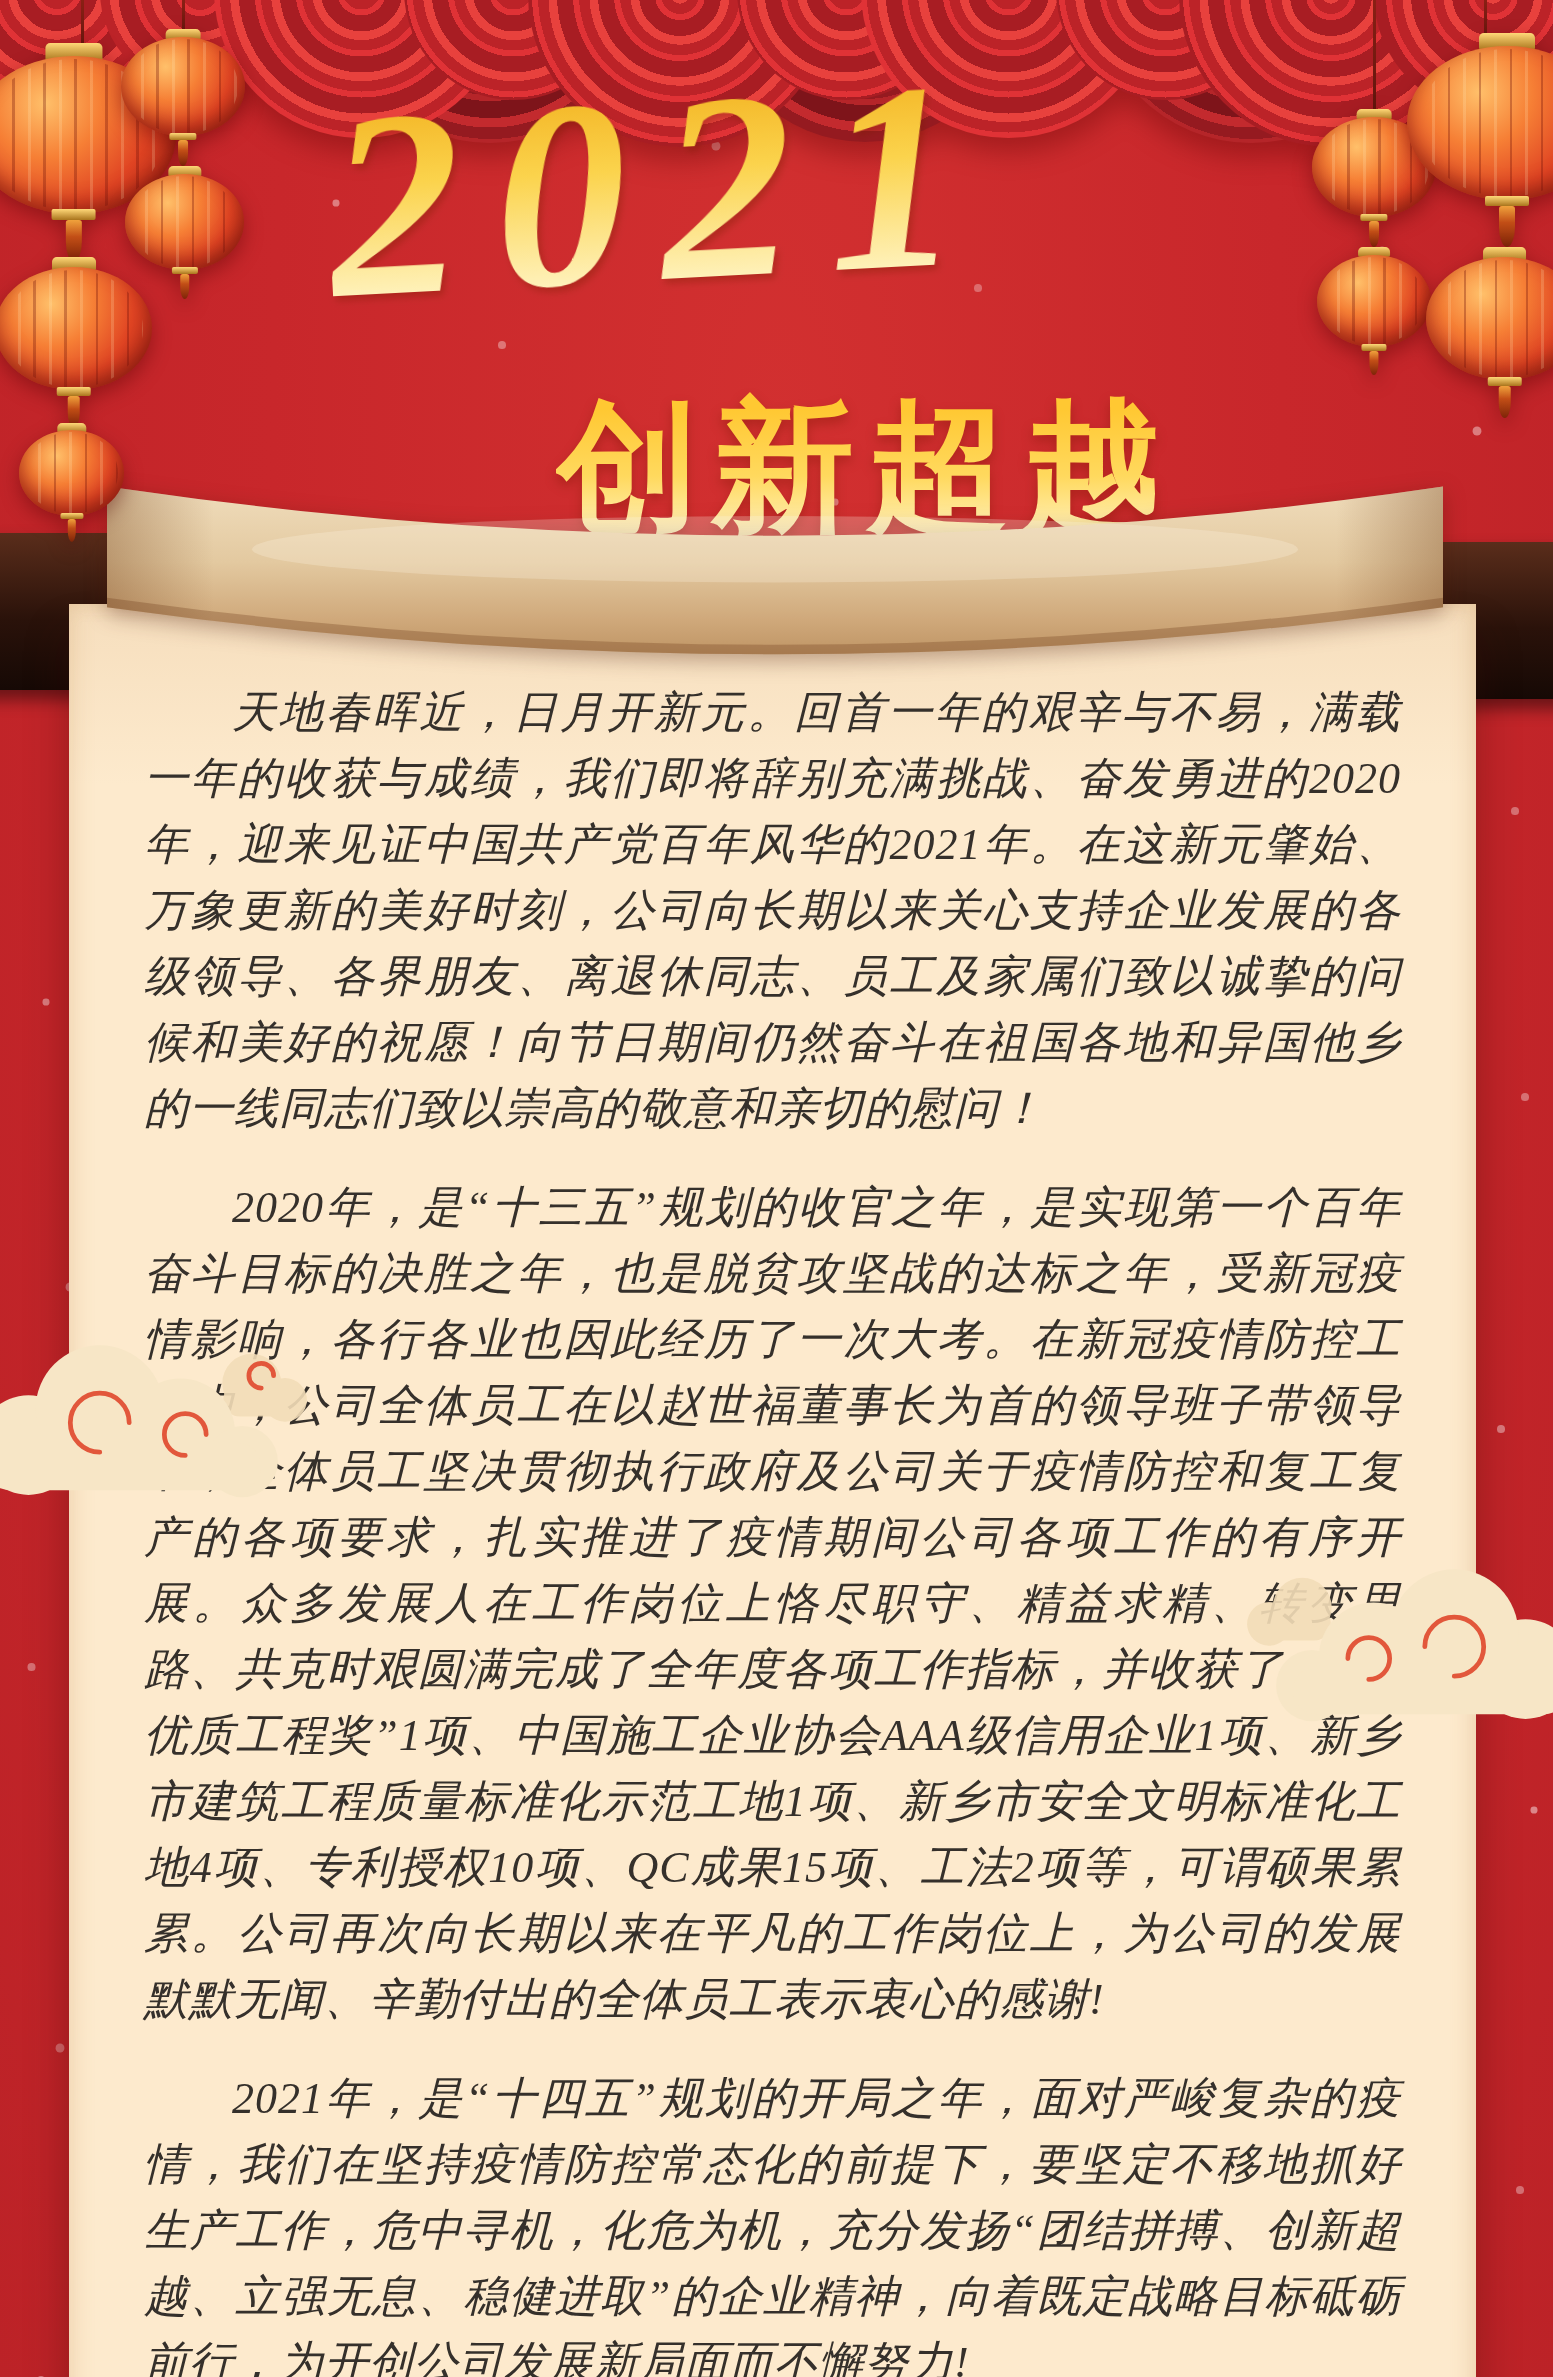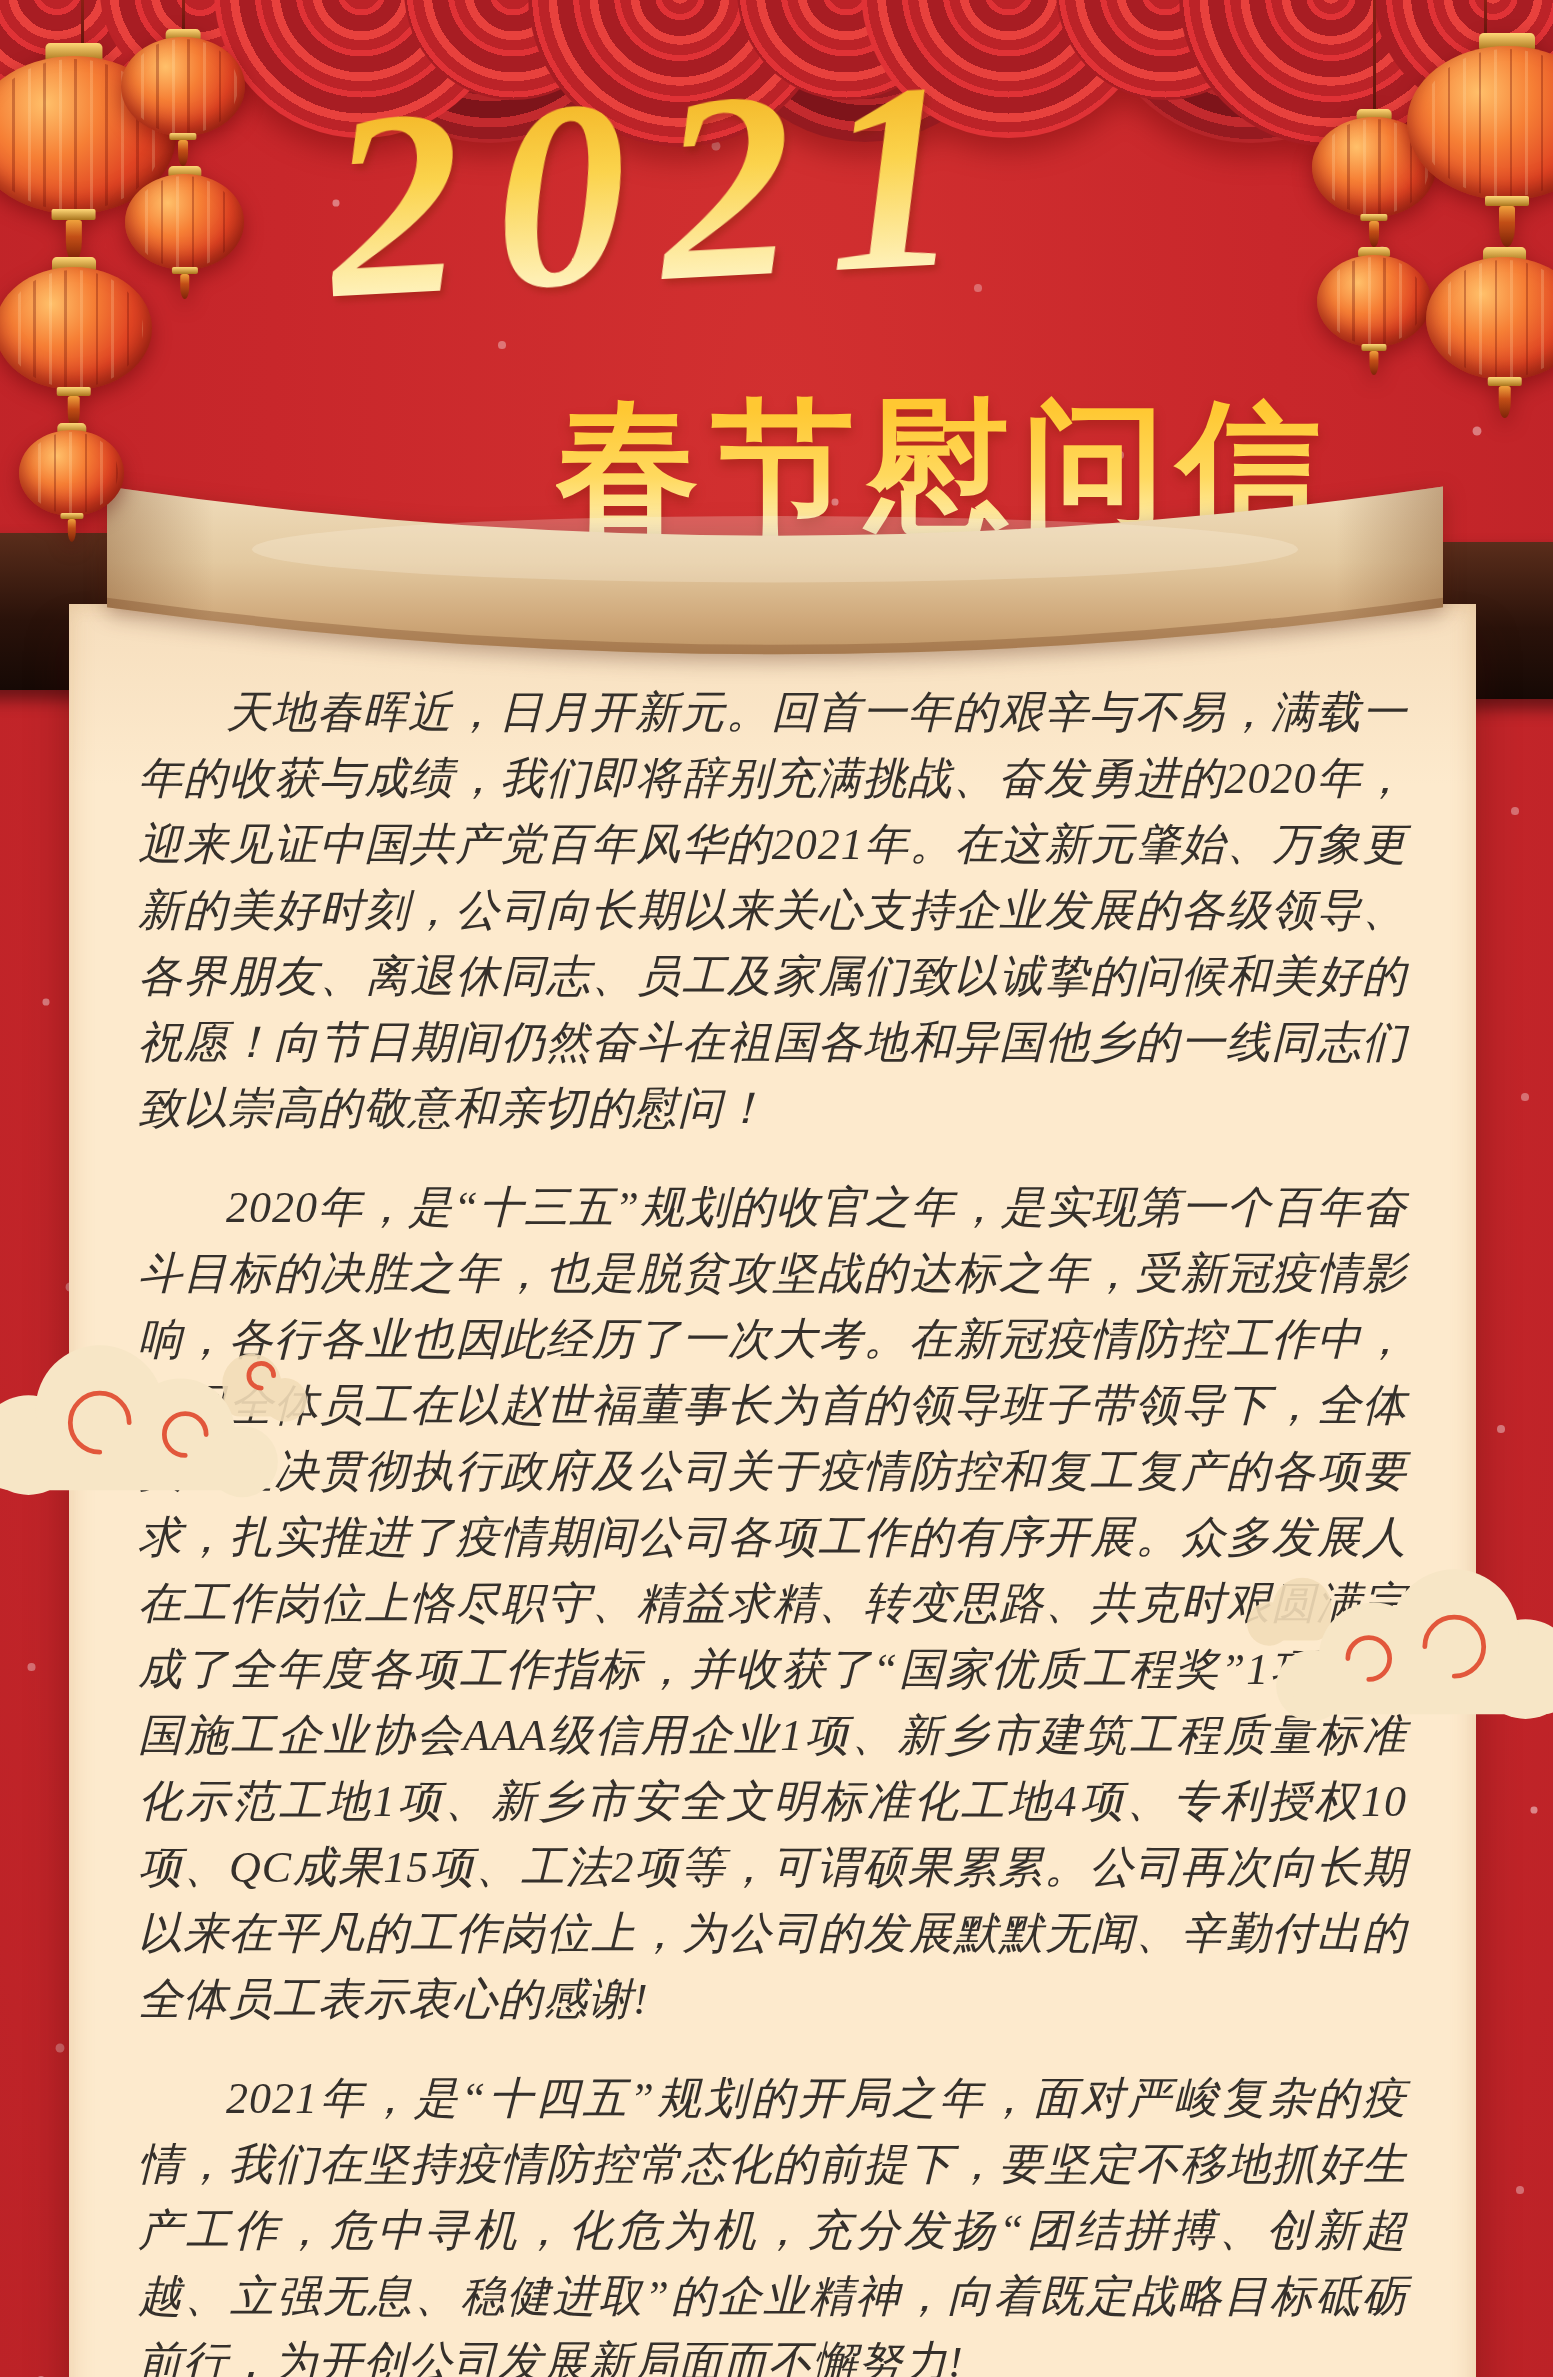--- a/index.html
+++ b/index.html
@@ -74,21 +74,21 @@
     background:linear-gradient(#f6debd,#fdeacd 9%,#fdeacd 93%,#f6e0bf);
     border-radius:0 0 28.5px 28.5px;
     box-shadow:0 12.4px 0 -1.9px rgba(124,74,40,.55), 0 33px 43px rgba(60,10,5,.35),
                inset -8.6px 0 19px rgba(180,120,60,.14), inset 8.6px 0 19px rgba(180,120,60,.12);}
   .roll{position:absolute;left:107px;top:478px;width:1336px;height:247px;z-index:6;
     filter:drop-shadow(0 6.7px 10.5px rgba(70,20,5,.35));}
   
   .letter{position:absolute;left:67px;right:67px;top:76px;z-index:5;
     color:#35302b;font-size:44px;line-height:66px;font-style:italic;
     text-align:justify;text-justify:inter-ideograph;letter-spacing:1px;}
-  .letter p{margin:0 2px 33px;text-indent:2em;font-family:Liberation Serif, serif;}
+  .letter p{margin:0 8px 33px;text-indent:2em;font-family:Liberation Serif, serif;}
   
   .sidecloud{position:absolute;z-index:8;}
 </style>
 </head>
 <body>
 
 <div class="poster">
 
   <div class="snowA"></div>
   <div class="snowB"></div>
@@ -165,21 +165,21 @@
       <i class="tas"></i>
     </div>
   <div class="lantern" style="left:1426px;top:247px;width:157px;height:171px;">
     <i class="cap"></i>
       <i class="bod"></i>
       <i class="base"></i>
       <i class="tas"></i>
     </div>
 
   <h1 class="year">2021</h1>
-  <h2 class="title">春节慰问信</h2>
+  <h2 class="title">创新超越</h2>
 
   <div class="rod left"></div>
   <div class="rod right"></div>
 
   <div class="paper">
     <div class="letter">
       <p>天地春晖近，日月开新元。回首一年的艰辛与不易，满载一年的收获与成绩，我们即将辞别充满挑战、奋发勇进的2020年，迎来见证中国共产党百年风华的2021年。在这新元肇始、万象更新的美好时刻，公司向长期以来关心支持企业发展的各级领导、各界朋友、离退休同志、员工及家属们致以诚挚的问候和美好的祝愿！向节日期间仍然奋斗在祖国各地和异国他乡的一线同志们致以崇高的敬意和亲切的慰问！</p>
       <p>2020年，是“十三五”规划的收官之年，是实现第一个百年奋斗目标的决胜之年，也是脱贫攻坚战的达标之年，受新冠疫情影响，各行各业也因此经历了一次大考。在新冠疫情防控工作中，公司全体员工在以赵世福董事长为首的领导班子带领导下，全体员工坚决贯彻执行政府及公司关于疫情防控和复工复产的各项要求，扎实推进了疫情期间公司各项工作的有序开展。众多发展人在工作岗位上恪尽职守、精益求精、转变思路、共克时艰圆满完成了全年度各项工作指标，并收获了“国家优质工程奖”1项、中国施工企业协会AAA级信用企业1项、新乡市建筑工程质量标准化示范工地1项、新乡市安全文明标准化工地4项、专利授权10项、QC成果15项、工法2项等，可谓硕果累累。公司再次向长期以来在平凡的工作岗位上，为公司的发展默默无闻、辛勤付出的全体员工表示衷心的感谢!</p>
       <p>2021年，是“十四五”规划的开局之年，面对严峻复杂的疫情，我们在坚持疫情防控常态化的前提下，要坚定不移地抓好生产工作，危中寻机，化危为机，充分发扬“团结拼搏、创新超越、立强无息、稳健进取”的企业精神，向着既定战略目标砥砺前行，为开创公司发展新局面而不懈努力!</p>
 

